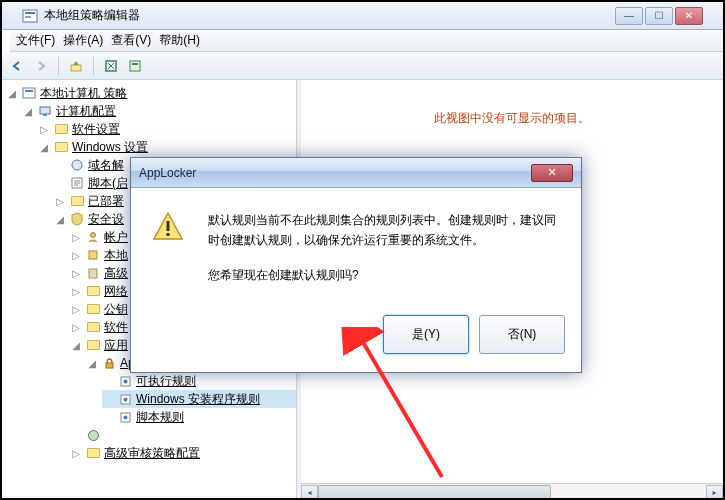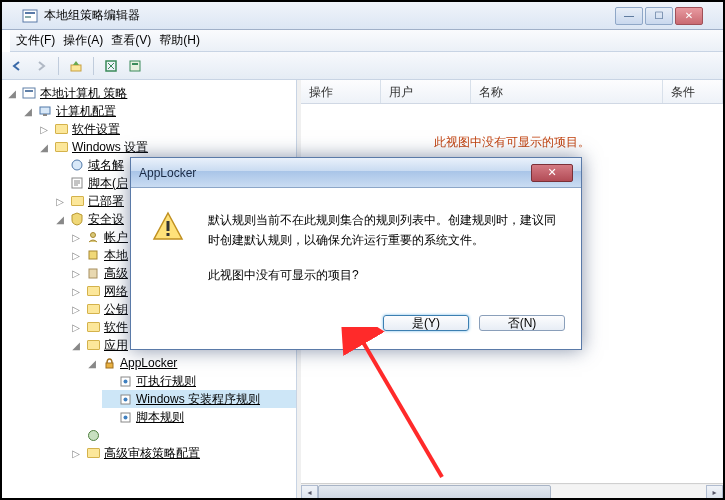--- a/index.html
+++ b/index.html
@@ -44,21 +44,21 @@
 
 .dialog { position: absolute; left: 128px; top: 155px; width: 452px; background: #fff; border: 1px solid #5a7aa8; box-shadow: 0 0 18px rgba(40,60,100,.55); }
 .dlg-title { height: 30px; background: linear-gradient(#eaf1fb 0%, #c9dbf1 45%, #a9c5e8 46%, #cadcf2 100%); display: flex; align-items: center; padding: 0 8px; color: #1a2a45; border-bottom: 1px solid #8ca6c8; }
 .dlg-title .t { flex: 1; font-size: 12px; }
 .dlg-close { width: 42px; height: 18px; background: linear-gradient(#d47a83,#b24c56); border: 1px solid #7a3038; border-radius: 2px; display: flex; align-items: center; justify-content: center; color: #fff; font-size: 11px; cursor: pointer; }
 .dlg-body { padding: 22px 20px 16px 20px; display: flex; gap: 23px; }
 .warnicon { width: 34px; height: 34px; flex-shrink: 0; }
 .dlg-text { color: #000; line-height: 1.7; }
 .dlg-text p { margin-bottom: 14px; }
 .dlg-btns { display: flex; justify-content: flex-end; gap: 10px; padding: 0 16px 18px 0; }
-.btn { min-width: 86px; height: 16px; background: linear-gradient(#fdfdfe,#e7edf5); border: 1px solid #8a9fba; border-radius: 3px; display: flex; align-items: center; justify-content: center; cursor: pointer; color: #000; }
+.btn { min-width: 86px; height: 39px; background: linear-gradient(#fdfdfe,#e7edf5); border: 1px solid #8a9fba; border-radius: 3px; display: flex; align-items: center; justify-content: center; cursor: pointer; color: #000; }
 .btn.primary { border: 1px solid #3c7fb1; box-shadow: 0 0 3px #6fb7e8; }
 
 .arrow { position: absolute; left: 330px; top: 325px; pointer-events: none; }
 </style>
 </head>
 <body>
 
 <div class="titlebar">
   <span class="icon">
     <svg width="16" height="16">
@@ -349,26 +349,20 @@
                 </ul>
               </li>
             </ul>
           </li>
         </ul>
       </li>
     </ul>
   </div>
 
   <div class="rightpane">
-    <div class="listheader">
-      <div class="colh" style="width:80px">操作</div>
-      <div class="colh" style="width:90px">用户</div>
-      <div class="colh" style="flex:1">名称</div>
-      <div class="colh" style="width:60px">条件</div>
-    </div>
     <div class="listbody">
       <span>此视图中没有可显示的项目。</span>
     </div>
     <div class="hscroll" style="position:relative">
       <div class="arr arrL">◂</div>
       <div class="track">
           <div class="thumb"></div>
         </div>
       <div class="arr arrR">▸</div>
     </div>
@@ -383,21 +377,21 @@
   <div class="dlg-body">
     <div class="warnicon">
       <svg width="34" height="34">
           <path d="M17 3 L31 29 L3 29 Z" fill="#ffe27a" stroke="#c09020" stroke-width="1.5"></path>
           <rect x="15.5" y="11" width="3" height="10" fill="#333"></rect>
           <rect x="15.5" y="23" width="3" height="3" fill="#333"></rect>
         </svg>
     </div>
     <div class="dlg-text">
       <p>默认规则当前不在此规则集合的规则列表中。创建规则时，建议同时创建默认规则，以确保允许运行重要的系统文件。</p>
-      <p>此视图中没有可显示的项目?</p>
+      <p>您希望现在创建默认规则吗?</p>
     </div>
   </div>
   <div class="dlg-btns">
     <div class="btn primary">是(Y)</div>
     <div class="btn">否(N)</div>
   </div>
 </div>
 
 <svg class="arrow" width="160" height="160">
   <defs>

